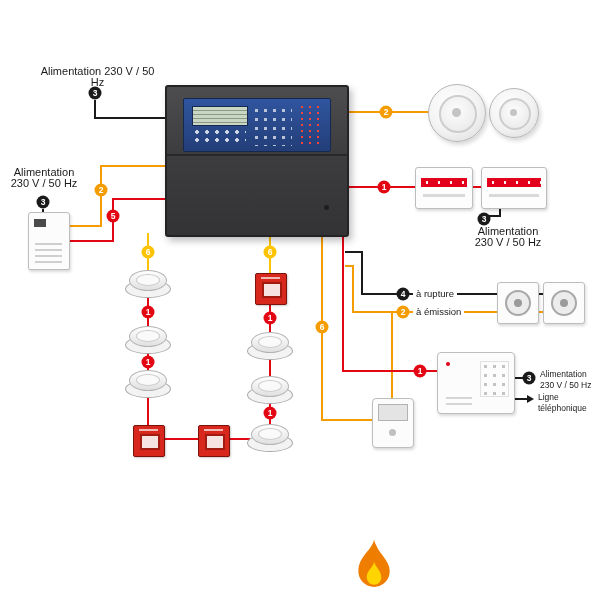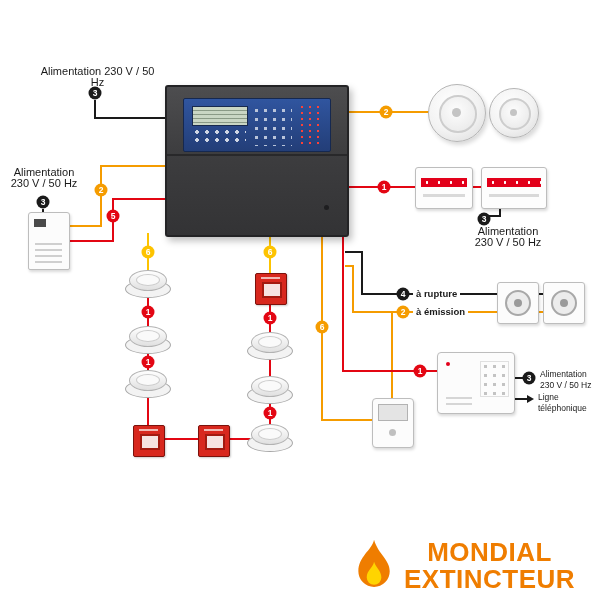--- a/index.html
+++ b/index.html
@@ -16,21 +16,21 @@
   .mk-det{background:var(--wire-detection);}
   .mk-snd{background:var(--wire-sounder);}
   .mk-mains{background:var(--wire-mains);}
   .mk-rupt{background:var(--wire-rupture);}
   .mk-aux{background:var(--wire-aux);}
   .mk-drop{background:var(--wire-drop);}
 
   
   .lbl{position:absolute;font-size:11px;line-height:11px;z-index:7;}
   .lbl.center{text-align:center;}
-  .lbl.onwire{background:#fff;padding:0 3px;font-size:9.5px;font-weight:bold;}
+  .lbl.onwire{background:#fff;padding:0 3px;font-size:9.5px;}
   .lbl.small{font-size:8.5px;line-height:10px;}
 
   
   .panel{position:absolute;left:165px;top:85px;width:180px;height:148px;
          background:linear-gradient(180deg,#4d4d4f 0%,#3d3d3f 45%,#333335 100%);
          border:2px solid #232325;border-radius:3px;box-shadow:3px 4px 7px rgba(0,0,0,.25);z-index:4;}
   .panel-board{position:absolute;left:16px;top:11px;width:146px;height:52px;
          background:linear-gradient(180deg,#30559f,#233e78);border:1px solid #152850;border-radius:2px;}
   .panel-lcd{position:absolute;left:8px;top:7px;width:54px;height:18px;background:#c9d6c4;
          border:1px solid #17294e;
@@ -306,19 +306,15 @@
   <div class="lbl small" style="left:540px;top:380px;width:58px;">230 V / 50 Hz</div>
 
   <div class="lbl small" style="left:538px;top:392px;width:58px;">Ligne</div>
   <div class="lbl small" style="left:538px;top:403px;width:58px;">téléphonique</div>
 
   <div class="logo">
     <svg width="46" height="56" viewBox="0 0 44 52">
       <path fill="var(--brand)" d="M23 1 C21 11 8 17 8 31 a15 15 0 0 0 30 0 C38 20 27 15 23 1 Z"></path>
       <path fill="#ffd400" d="M23 22 C22 28 16 30 16 37 a7 7 0 0 0 14 0 C30 31 25 28 23 22 Z"></path>
     </svg>
-    <div class="brand-text">
-      <div>MONDIAL</div>
-      <div>EXTINCTEUR</div>
-    </div>
   </div>
 
 </div>
 
 </body></html>

